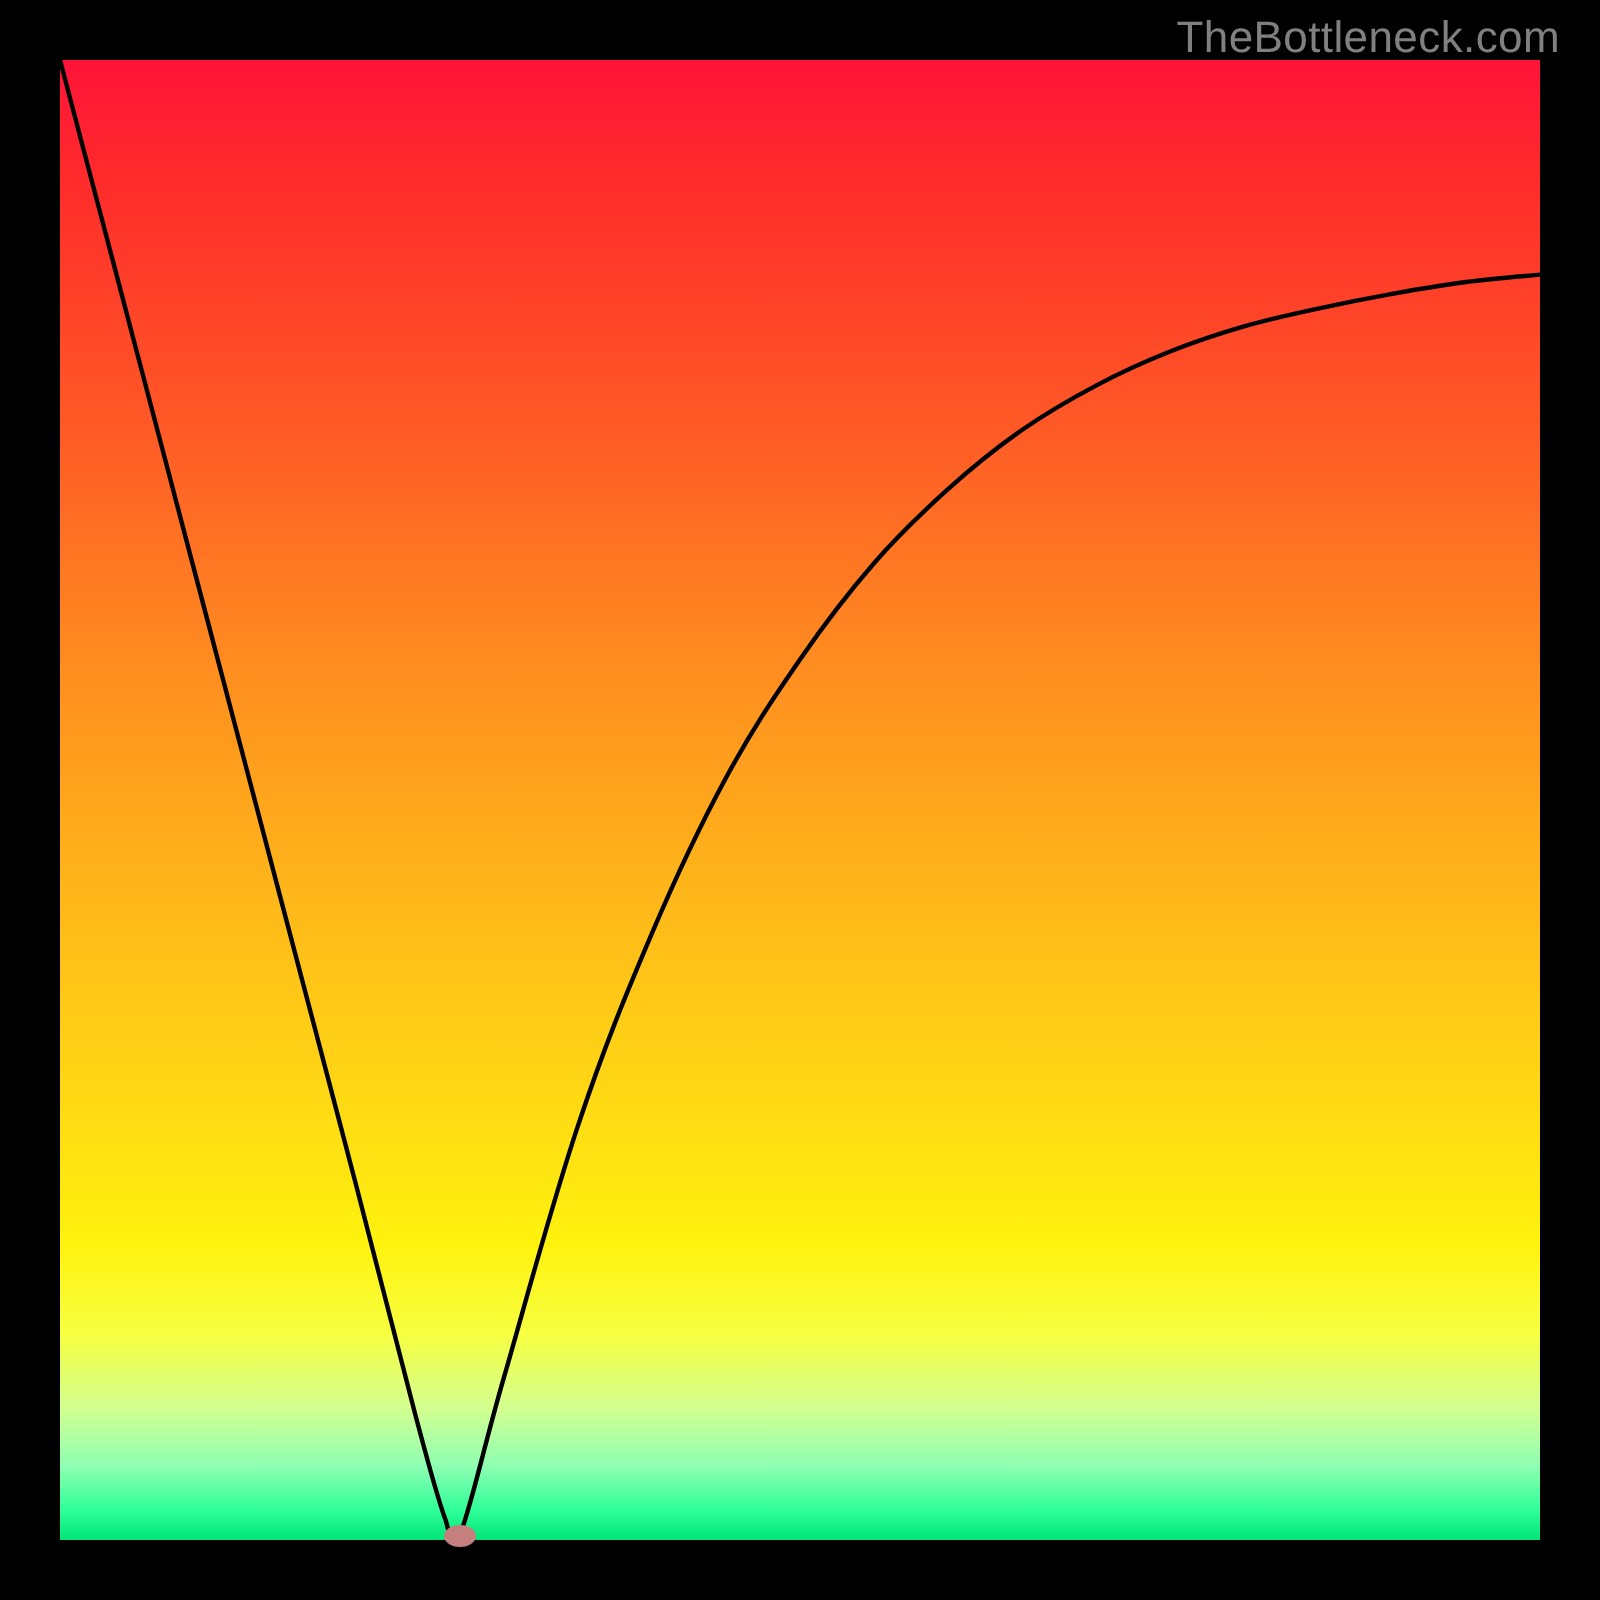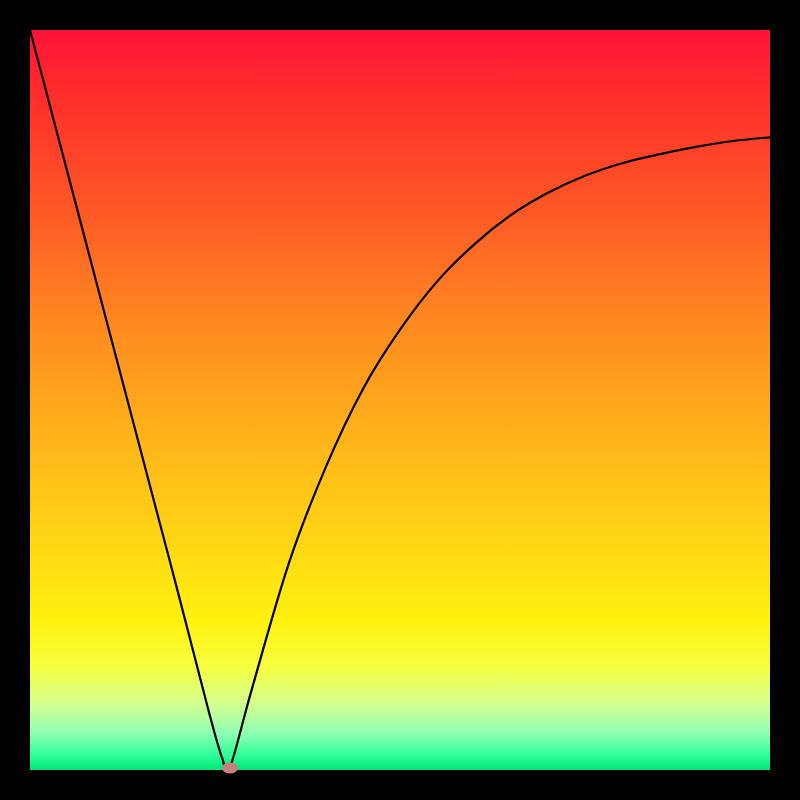--- a/index.html
+++ b/index.html
@@ -62,20 +62,21 @@
     background: #c5807e;
     border-radius: 50%;
     transform: translate(-50%, -50%);
   }
 </style>
 </head>
 <body>
 
 <div class="frame">
 
+  <div class="watermark">TheBottleneck.com</div>
 
   <div class="plot-area">
     <svg class="curve" viewBox="0 0 740 740" preserveAspectRatio="none">
       <path fill="none" stroke="#000" stroke-width="2.2" stroke-linecap="round" d="M 0.00 0.00 C 6.66 25.31, 23.68 89.98, 37.00 140.60 C 50.32 191.22, 60.68 230.58, 74.00 281.20 C 87.32 331.82, 97.68 371.18, 111.00 421.80 C 124.32 472.42, 136.01 516.45, 148.00 562.40 C 159.99 608.35, 169.61 647.13, 177.60 677.10 C 185.59 707.07, 188.40 717.98, 192.40 728.90 C 196.40 739.82, 194.47 750.43, 199.80 737.78 C 205.13 725.13, 211.34 695.50, 222.00 658.60 C 232.66 621.70, 245.68 572.76, 259.00 532.80 C 272.32 492.84, 282.68 467.90, 296.00 436.60 C 309.32 405.30, 319.68 383.54, 333.00 358.90 C 346.32 334.26, 356.68 319.01, 370.00 299.70 C 383.32 280.39, 393.68 266.92, 407.00 251.60 C 420.32 236.28, 430.68 226.59, 444.00 214.60 C 457.32 202.61, 467.68 194.32, 481.00 185.00 C 494.32 175.68, 504.68 169.86, 518.00 162.80 C 531.32 155.74, 541.68 151.11, 555.00 145.78 C 568.32 140.45, 578.68 137.06, 592.00 133.20 C 605.32 129.34, 615.68 127.25, 629.00 124.32 C 642.32 121.39, 652.68 119.32, 666.00 116.92 C 679.32 114.52, 689.68 112.73, 703.00 111.00 C 716.32 109.27, 733.34 107.97, 740.00 107.30" id="curve-path"></path>
     </svg>
     <div class="marker" id="min-marker" style="left: 199.8px; top: 737.78px; background: rgb(197, 128, 126);"></div>
   </div>
 
 </div>
 

